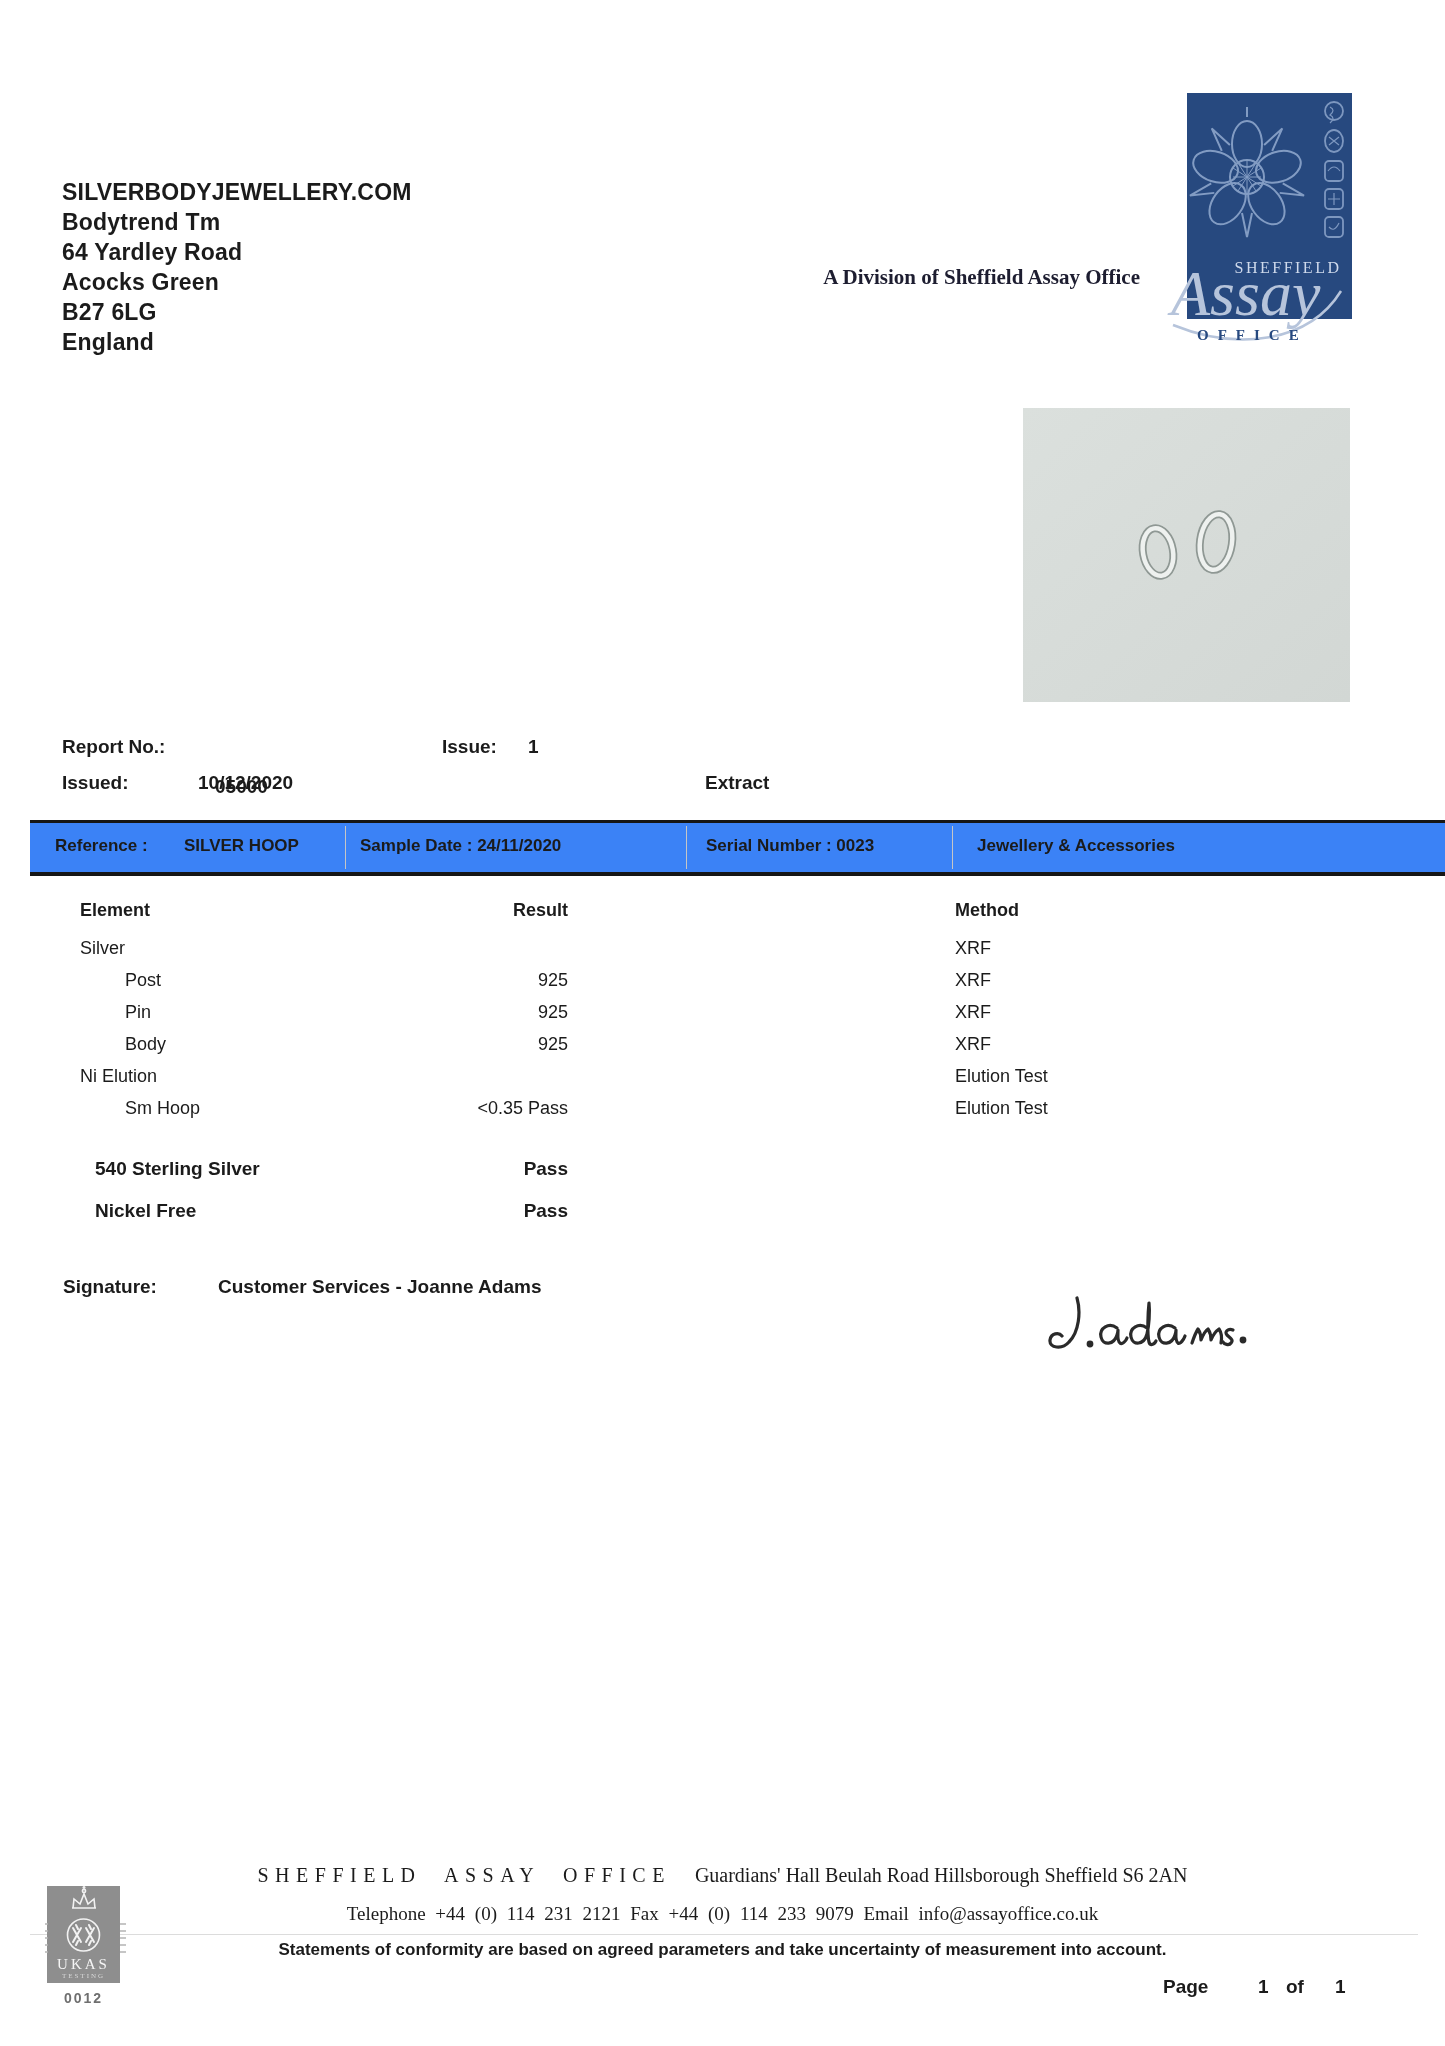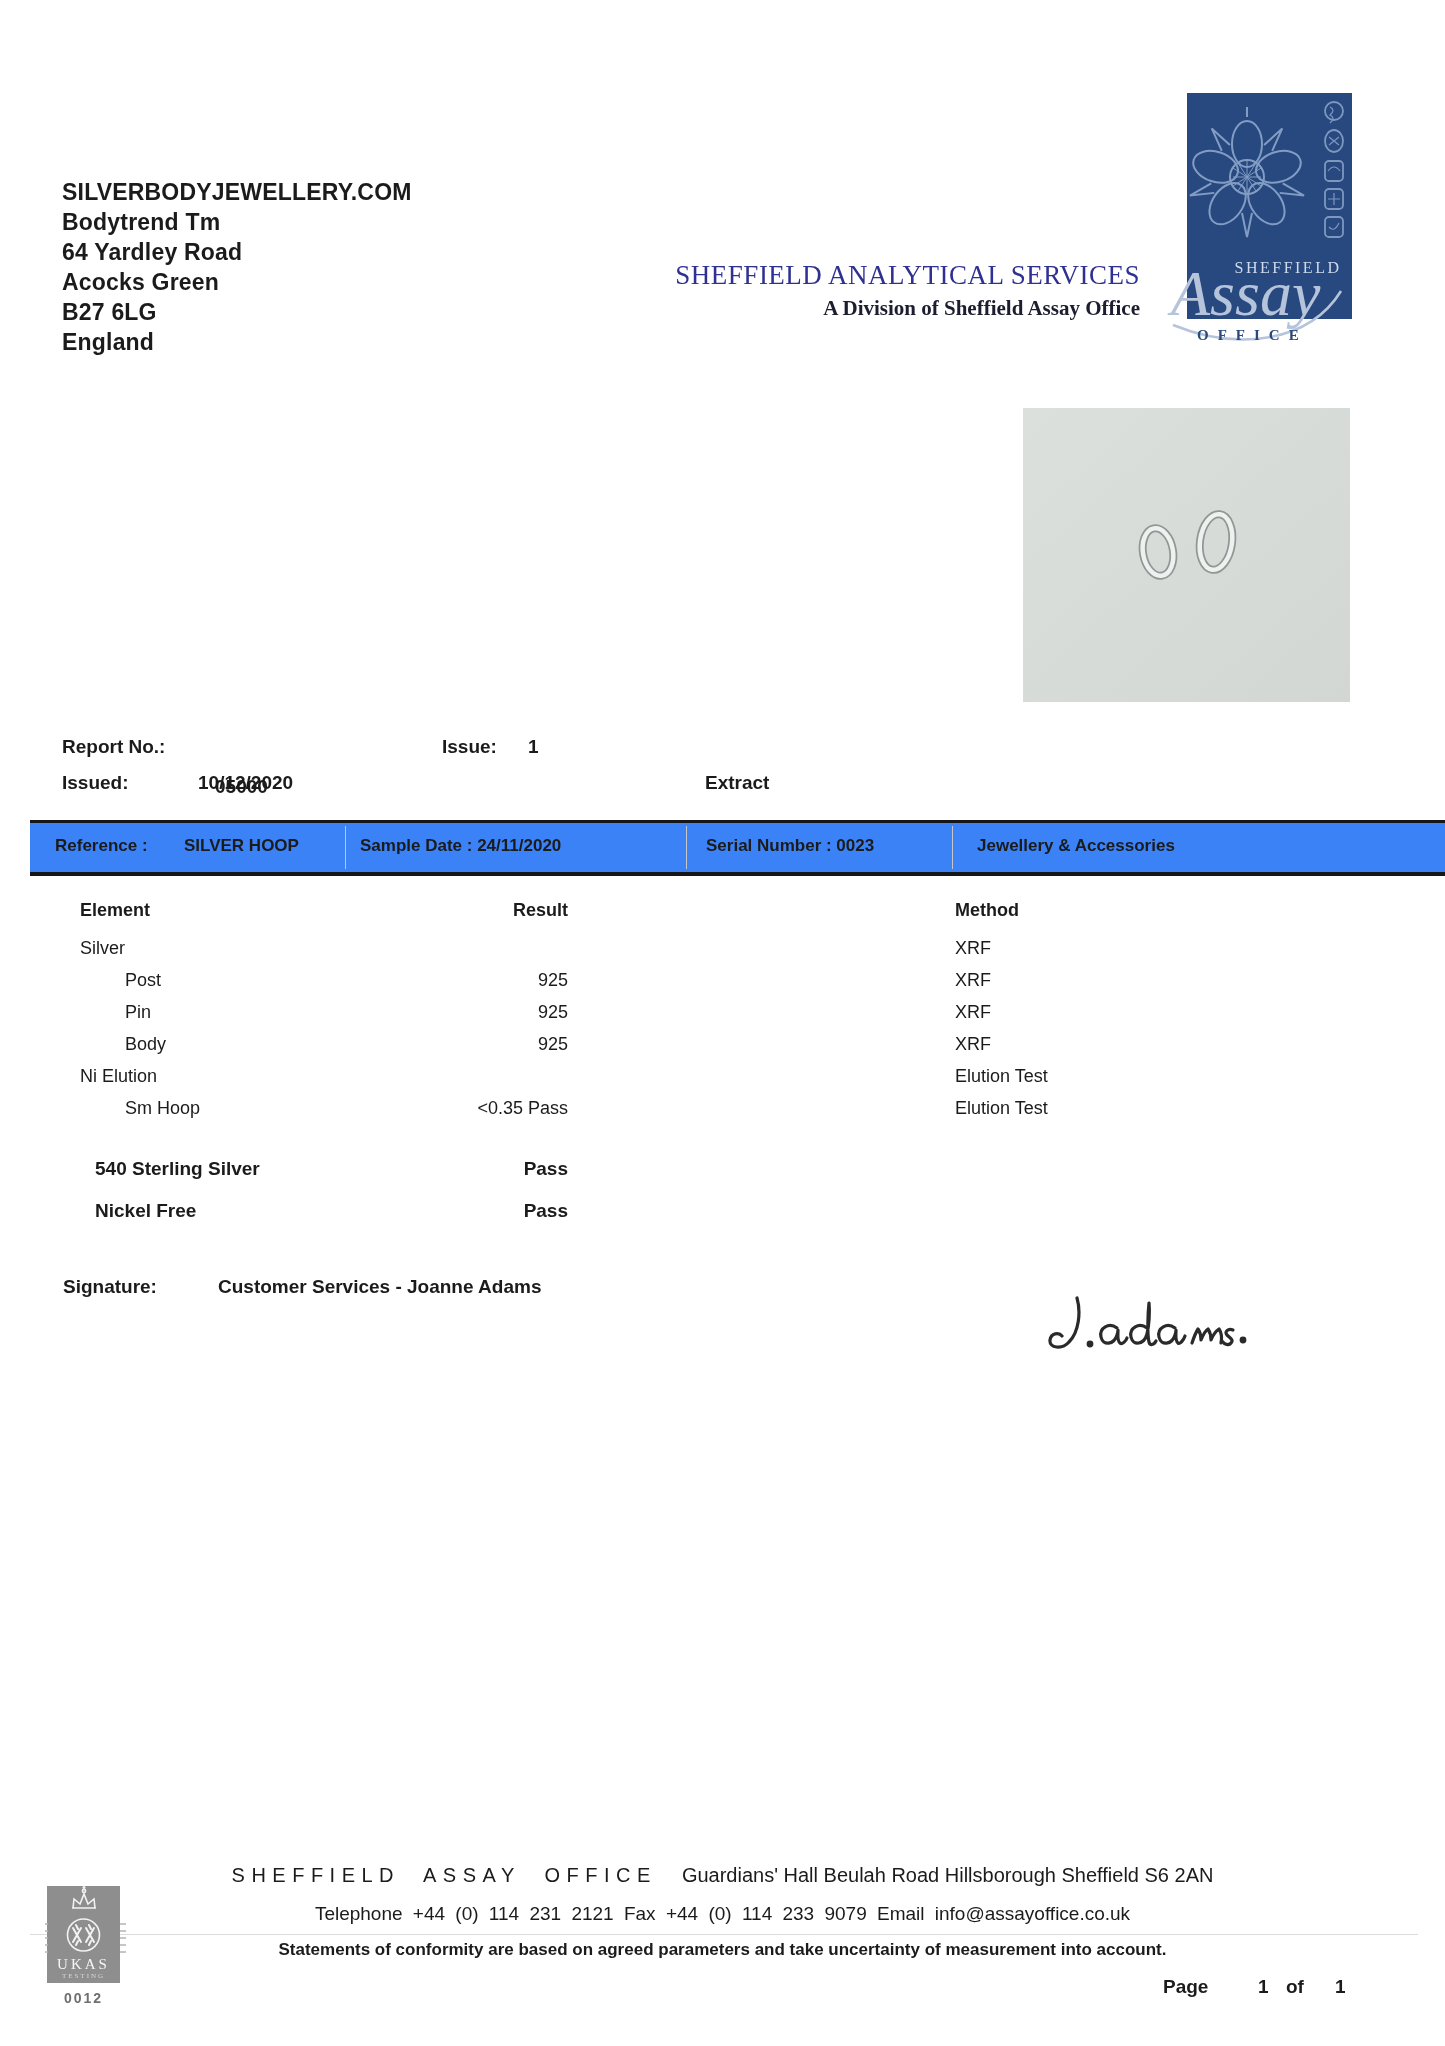--- a/index.html
+++ b/index.html
@@ -24,42 +24,41 @@
   .trow{position:absolute;left:0;width:1445px;height:26px;font-size:18px;}
   .trow span{position:absolute;white-space:nowrap;}
   .col-el{left:80px;}
   .col-el.ind{left:125px;}
   .col-sum{left:95px;}
   .col-res{left:360px;width:208px;text-align:right;}
   .col-meth{left:955px;}
   .hdr span{font-weight:bold;}
   
   .fline{left:0;width:1445px;text-align:center;white-space:nowrap;}
-  .serif{font-family:Liberation Sans, sans-serif;}
+  .serif{font-family:Liberation Serif, serif;}
   .officespaced{letter-spacing:6.5px;word-spacing:12px;}
   .faintrule{left:30px;top:1934px;width:1388px;height:1px;background:#dcdcdc;}
   .pgnum{font-size:19px;font-weight:bold;}
   svg{display:block;}
 </style>
 </head>
 <body>
 
 <div class="page">
 
   <div class="abs addr">
     <div>SILVERBODYJEWELLERY.COM</div>
     <div>Bodytrend Tm</div>
     <div>64 Yardley Road</div>
     <div>Acocks Green</div>
     <div>B27 6LG</div>
     <div>England</div>
   </div>
 
   <div class="abs div-head">
-    <div class="div-title">SHEFFIELD ANALYTICAL SERVICES</div>
     <div class="div-sub">A Division of Sheffield Assay Office</div>
   </div>
 
   <div class="abs" style="left:1187px;top:93px;">
     <svg width="168" height="272" viewBox="0 0 168 272" style="overflow:visible">
       <rect x="0" y="0" width="165" height="226" fill="#27497f"></rect>
 
       <g transform="translate(60,84)" stroke="#93abd0" fill="none" stroke-width="2" opacity="0.85">
         <g>
             <ellipse rx="15" ry="23" cy="-33"></ellipse>

